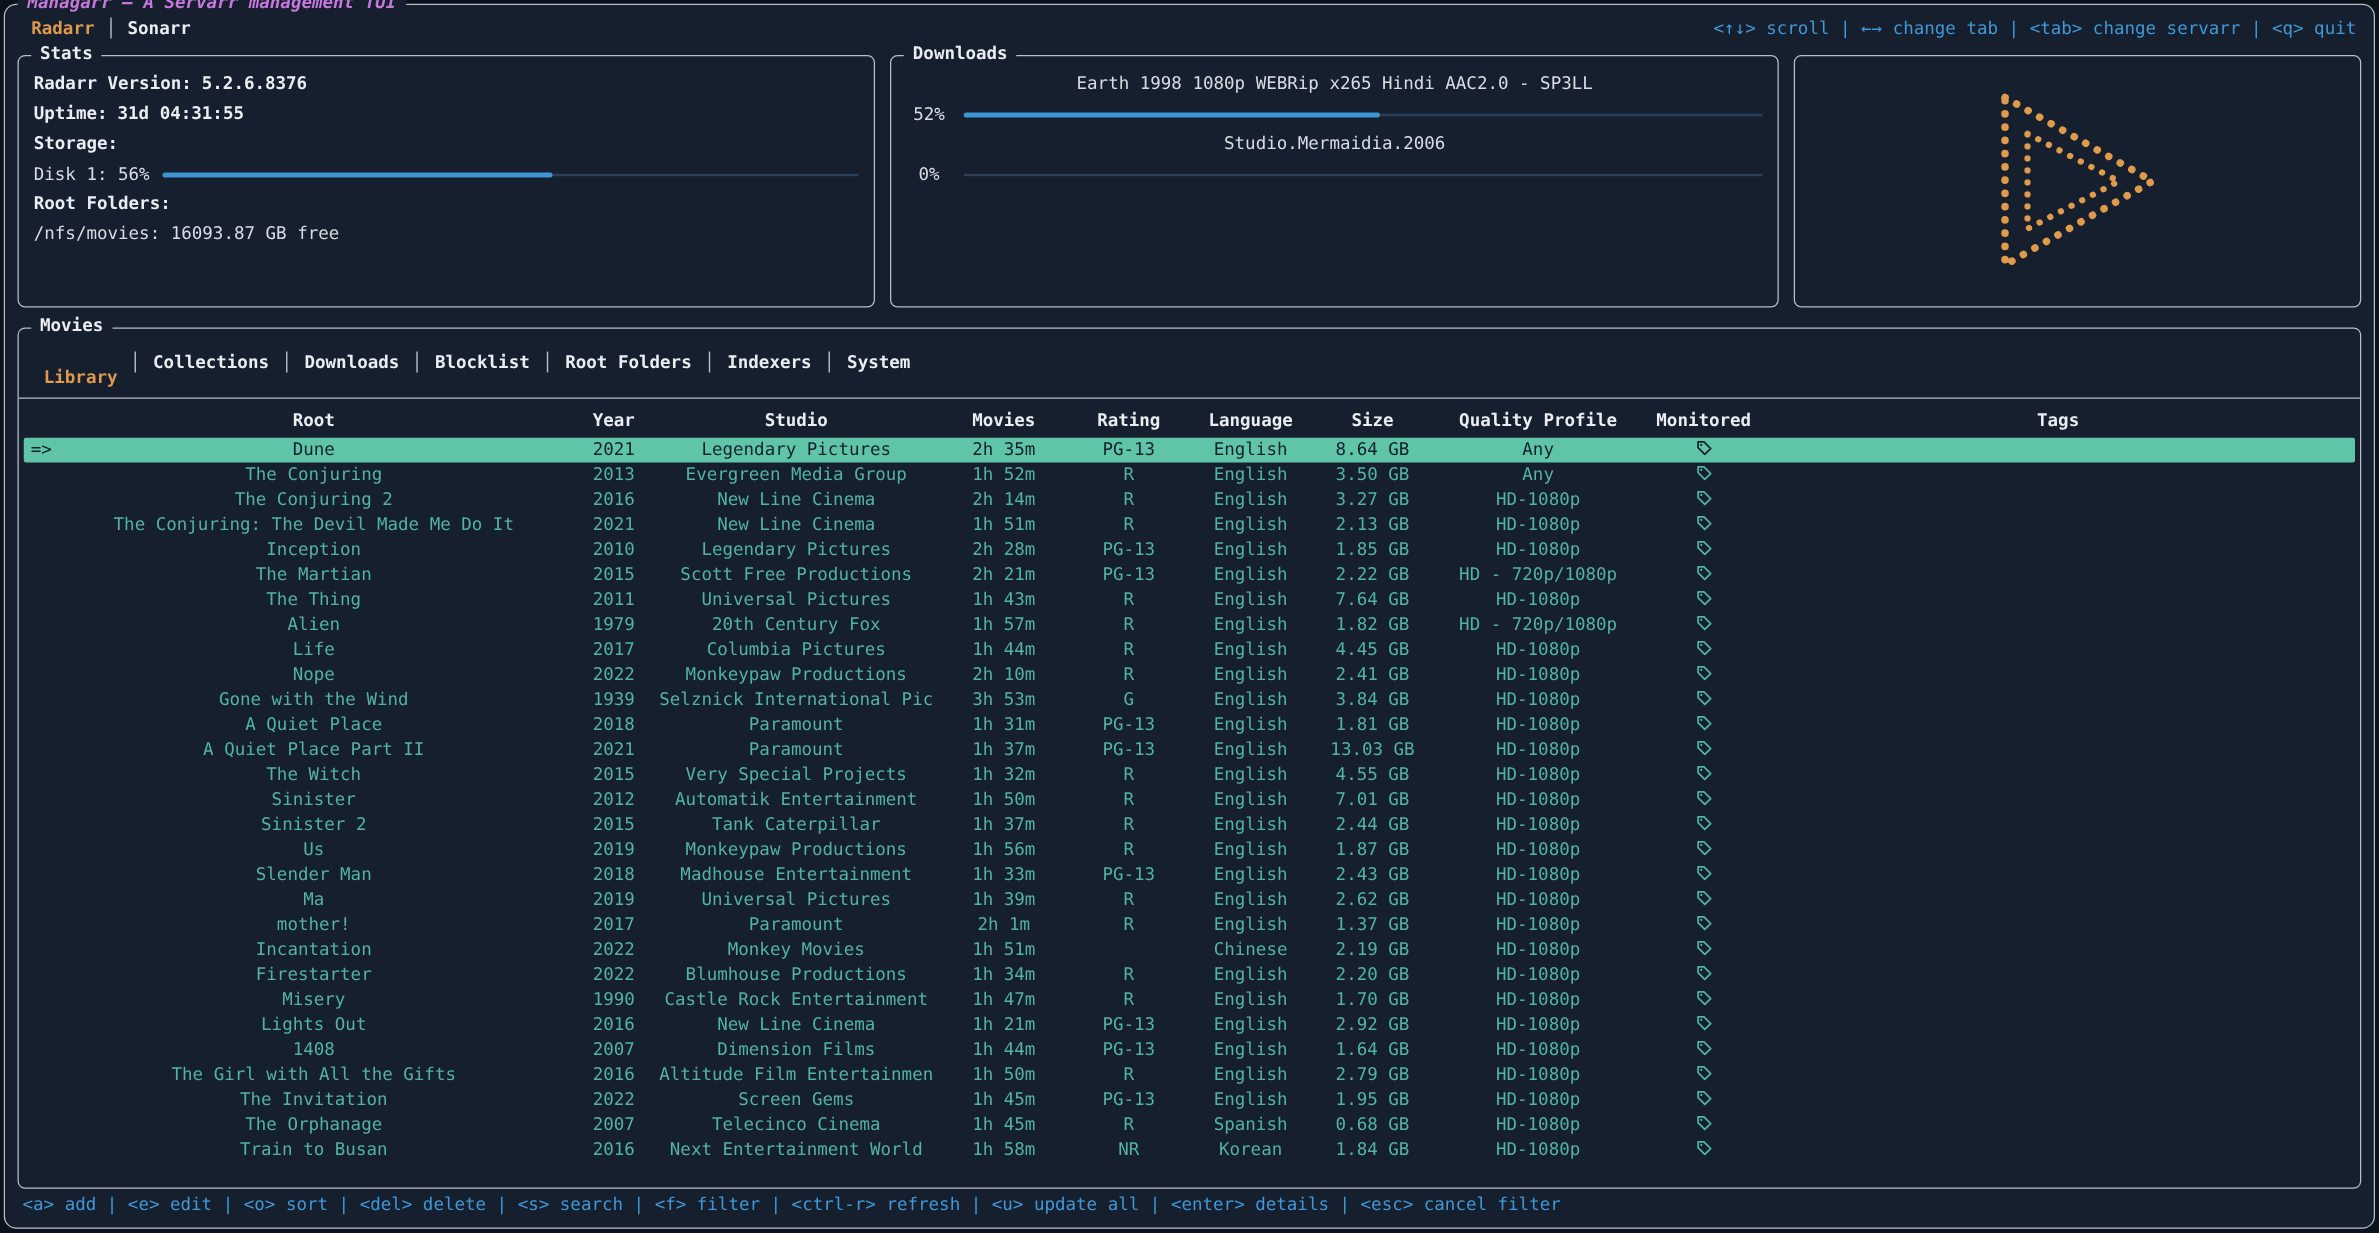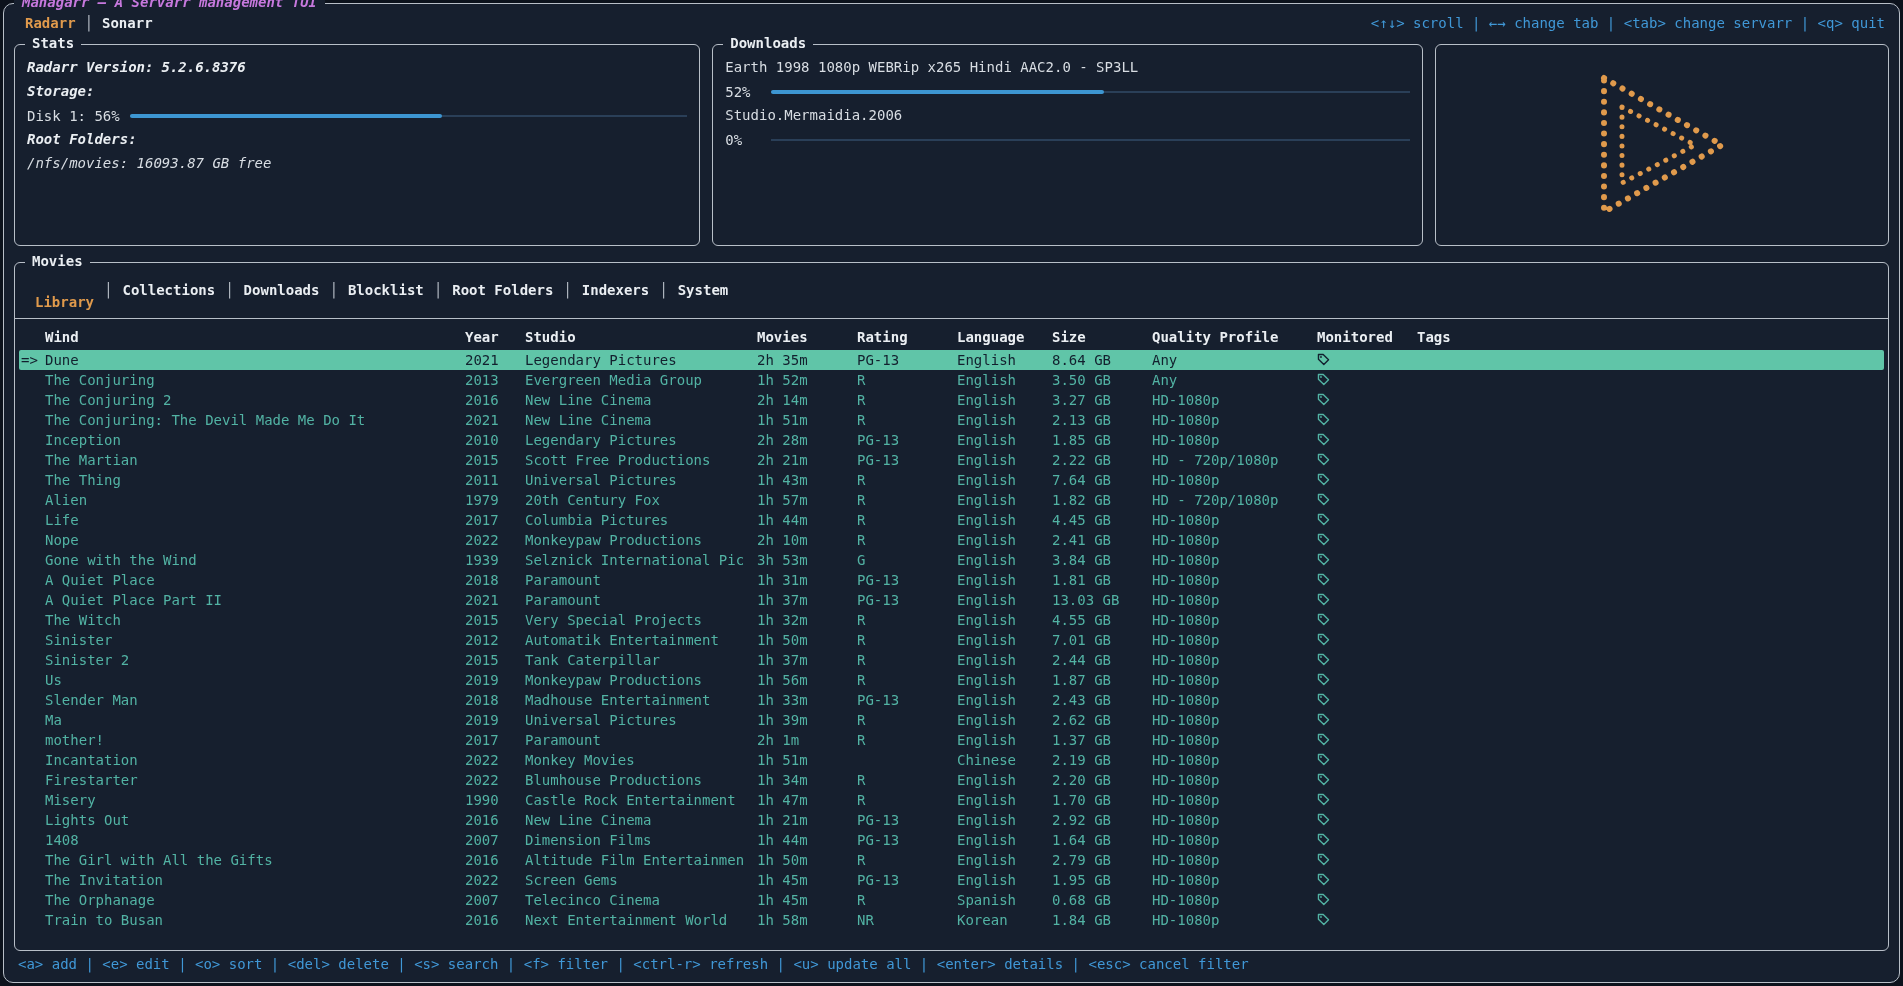--- a/index.html
+++ b/index.html
@@ -50,31 +50,31 @@
   }
   .servarr-tabs{display:flex;align-items:center;}
   .servarr-tab{font-weight:bold;color:var(--text-bright);padding:0 9px;cursor:default;}
   .servarr-tab.active{color:var(--accent-orange);}
   .tab-sep{color:var(--panel-border);}
   .hints{color:var(--accent-blue);white-space:pre;}
   
   .panels{display:flex;gap:12px;height:202px;margin-top:10px;flex:0 0 auto;}
   .panel{
     position:relative;border:1px solid var(--panel-border);
-    border-radius:6px;background:var(--background);
+    border-radius:6px;background:var(--background);text-align:center;
   }
   .panel-title{
     position:absolute;top:-10px;left:10px;
     background:var(--background);padding:0 7px;
     color:var(--text-bright);font-weight:bold;z-index:2;
   }
   .stats-panel{flex:0 0 36.6%;padding:12px 12px 8px;display:flex;flex-direction:column;gap:3px;}
   .downloads-panel{flex:1 1 auto;padding:12px 12px 8px;display:flex;flex-direction:column;gap:3px;}
   .logo-panel{flex:0 0 24.2%;display:flex;align-items:center;justify-content:center;color:var(--accent-orange);}
-  .stat-line{display:flex;gap:8px;height:21px;line-height:21px;white-space:pre;font-style:italic;}
+  .stat-line{display:flex;gap:8px;height:21px;line-height:21px;white-space:pre;}
   .bold{font-weight:bold;color:var(--text-bright);}
   .gauge-row{display:flex;align-items:center;gap:10px;height:21px;}
   .gauge{position:relative;flex:1 1 auto;height:14px;}
   .gauge-track{position:absolute;left:0;right:0;top:6px;height:2px;background:var(--gauge-track);}
   .gauge-fill{position:absolute;left:0;top:5px;height:4px;width:0;background:var(--gauge-fill);border-radius:2px;}
   .dl-name{height:21px;line-height:21px;color:var(--text);white-space:pre;overflow:hidden;}
   .dl-pct{min-width:36px;}
   
   .movies-panel{margin-top:16px;flex:1 1 auto;min-height:0;display:flex;flex-direction:column;padding:0;}
   .movies-tabbar{
@@ -122,20 +122,24 @@
 
   <div class="panels">
 
     <div class="panel stats-panel">
       <span class="panel-title">Stats</span>
       <div class="stat-line">
         <span class="bold">Radarr Version:</span>
         <span class="bold">5.2.6.8376</span>
       </div>
       <div class="stat-line">
+        <span class="bold">Uptime:</span>
+        <span class="bold">31d 04:31:55</span>
+      </div>
+      <div class="stat-line">
         <span class="bold">Storage:</span>
       </div>
       <div class="gauge-row">
         <span>Disk 1: 56%</span>
         <div class="gauge">
           <div class="gauge-track"></div>
           <div class="gauge-fill" style="width: 56%;"></div>
         </div>
       </div>
       <div class="stat-line">
@@ -188,21 +192,21 @@
         <span class="tab-sep">│</span>
         <span class="mtab">Root Folders</span>
         <span class="tab-sep">│</span>
         <span class="mtab">Indexers</span>
         <span class="tab-sep">│</span>
         <span class="mtab">System</span>
       </div>
 
     <div class="table-header">
       <div class="cell c-arrow"></div>
-      <div class="cell">Wind</div>
+      <div class="cell">Root</div>
       <div class="cell">Year</div>
       <div class="cell">Studio</div>
       <div class="cell">Movies</div>
       <div class="cell">Rating</div>
       <div class="cell">Language</div>
       <div class="cell">Size</div>
       <div class="cell">Quality Profile</div>
       <div class="cell">Monitored</div>
       <div class="cell">Tags</div>
     </div>

